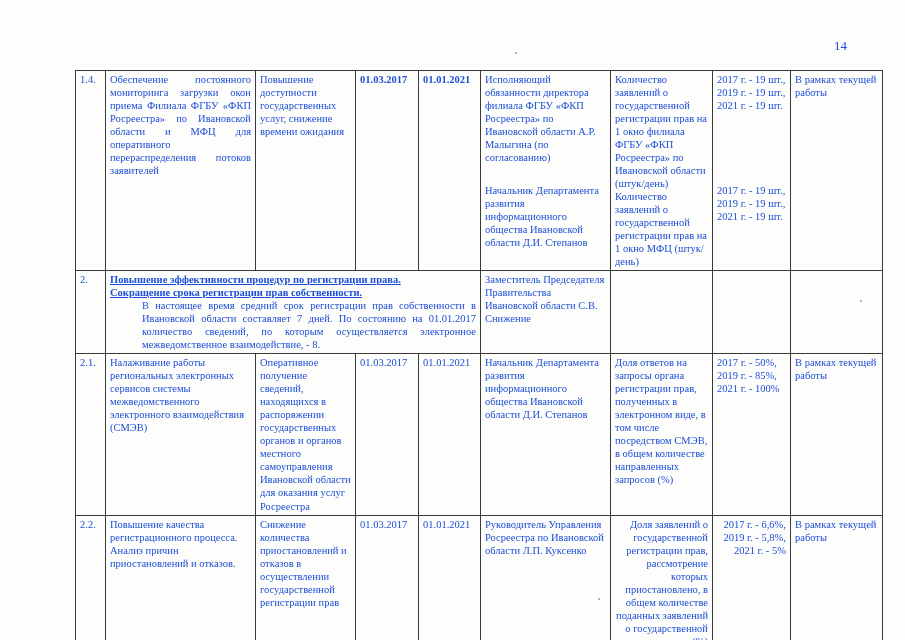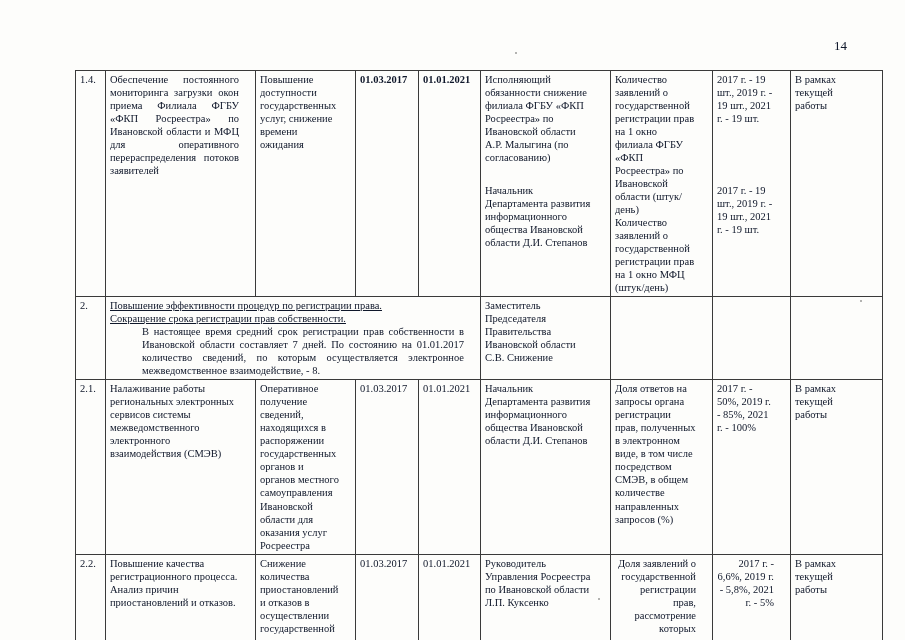--- a/index.html
+++ b/index.html
@@ -1,44 +1,44 @@
 <!DOCTYPE html>
 <html><head>
 <meta charset="utf-8">
 <style>
   * { margin:0; padding:0; box-sizing:border-box; }
   html,body { width:905px; height:640px; }
   body { background:#efefed; }
   .page {
     position:relative; width:905px; height:640px; overflow:hidden;
-    background:#fdfdfb; color:#0f172a;
+    background:#fdfdfb; color:#1d4ed8;
     font-family:"Liberation Serif", serif;
   }
   .page-number {
     position:absolute; top:38px; right:58px;
     font-size:13px;
   }
   table.doc-table {
     position:absolute; left:75px; top:70px; width:807px;
     border-collapse:collapse; table-layout:fixed;
   }
   td {
     border:1px solid #3a3a3a; vertical-align:top;
-    padding:2px 16px 2px 4px;
+    padding:2px 4px 2px 4px;
     font-size:10.5px; line-height:1.24;
     overflow:hidden;
   }
   .r14  { height:180px; }
   .r2   { height:56px;  }
   .r21  { height:120px;margin-left:44px; }
   .r22  { height:146px; }
   .center { text-align:left; }
   .just   { text-align:justify;margin-left:32px; }
   .bold   { font-weight:bold; }
-  .heading { font-weight:normal; text-decoration:underline; white-space:pre-line; }
+  .heading { font-weight:bold; text-decoration:underline; white-space:pre-line; }
   .blk1-14 { min-height:111px; }
   .blk1-22 { min-height:121px;text-align:right; }
   
   .speck { position:absolute; background:#9a9a98; border-radius:50%; }
 </style>
 </head>
 <body>
 
 <div class="page">
 
@@ -62,21 +62,21 @@
     </colgroup>
 
     <tbody>
         <tr class="r14">
       <td>1.4.</td>
       <td class="just">Обеспечение постоянного мониторинга загрузки окон приема Филиала ФГБУ «ФКП Росреестра» по Ивановской области и МФЦ для оперативного перераспределения потоков заявителей</td>
       <td>Повышение доступности государственных услуг, снижение времени ожидания</td>
       <td class="center bold">01.03.2017</td>
       <td class="center bold">01.01.2021</td>
       <td>
-        <div class="blk1-14">Исполняющий обязанности снижение филиала ФГБУ «ФКП Росреестра» по Ивановской области А.Р. Малыгина (по согласованию)</div>
+        <div class="blk1-14">Исполняющий обязанности директора филиала ФГБУ «ФКП Росреестра» по Ивановской области А.Р. Малыгина (по согласованию)</div>
         <div>Начальник Департамента развития информационного общества Ивановской области Д.И. Степанов</div>
       </td>
       <td>
         <div class="blk1-14">Количество заявлений о государственной регистрации прав на 1 окно филиала ФГБУ «ФКП Росреестра» по Ивановской области (штук/день)</div>
         <div>Количество заявлений о государственной регистрации прав на 1 окно МФЦ (штук/день)</div>
       </td>
       <td>
         <div class="blk1-14">2017 г. - 19 шт., 2019 г. - 19 шт., 2021 г. - 19 шт.</div>
         <div>2017 г. - 19 шт., 2019 г. - 19 шт., 2021 г. - 19 шт.</div>
       </td>

